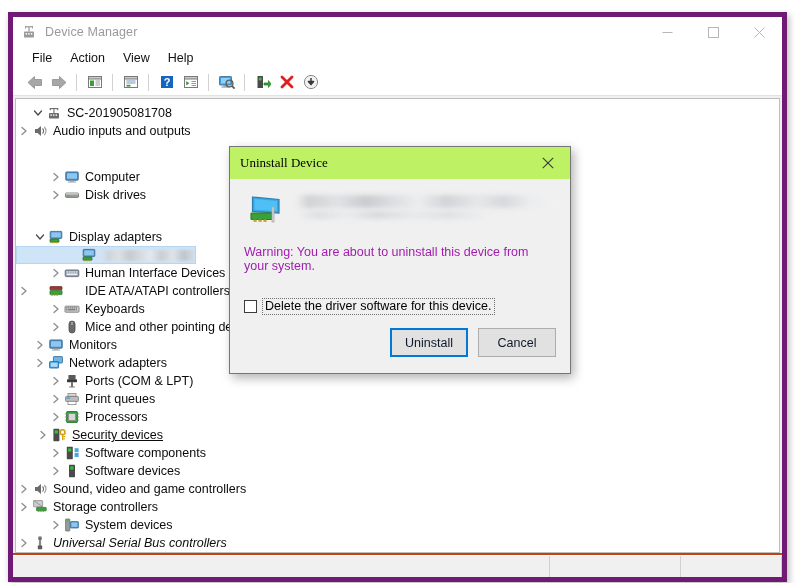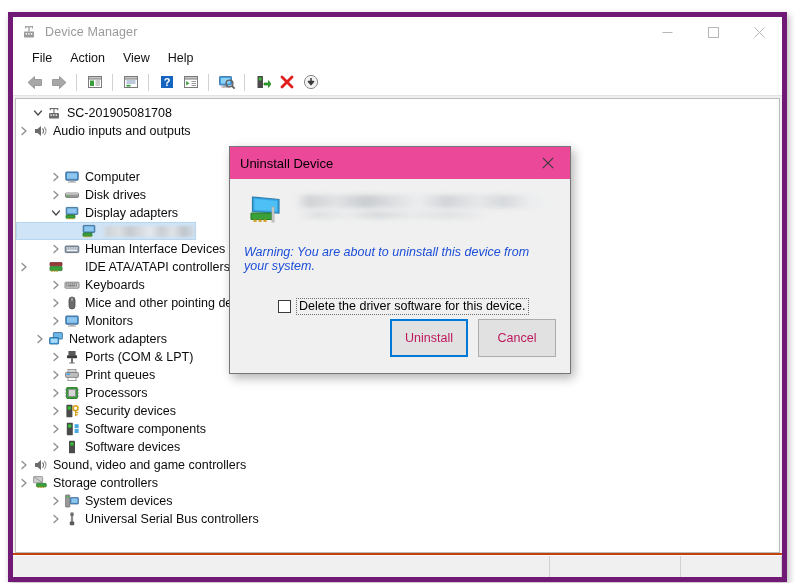--- a/index.html
+++ b/index.html
@@ -166,23 +166,24 @@
     width:342px;height:228px;
     background:#f0f0f0;
     border:1px solid #767676;
     box-sizing:border-box;
     box-shadow:3px 4px 10px rgba(0,0,0,0.30);
     display:flex;flex-direction:column;
     z-index:50;
   }
   #dlg-titlebar{
     height:32px;flex:0 0 auto;
-    background:#ec4899;
+    background:#bef264;
     display:flex;align-items:center;
     position:relative;
+    font-family:Liberation Serif, serif;
   }
   #dlg-title{
     margin-left:10px;font-size:13px;color:#000000;
   }
   #dlg-close{
     position:absolute;right:0;top:0;width:44px;height:32px;
     display:flex;align-items:center;justify-content:center;
     color:#3a3a3a;
   }
   #dlg-body{
@@ -222,25 +223,25 @@
       rgba(232,234,236,.8) 24%,
       rgba(208,211,214,.75) 38%,
       rgba(230,232,234,.8) 55%,
       rgba(216,219,222,.7) 72%,
       rgba(238,239,241,.45) 90%,
       rgba(244,245,246,.15) 100%);
     filter:blur(2.2px);
   }
   #dlg-warning{
     margin-top:18px;
-    font-size:12.5px;color:#1d4ed8;font-style:italic;
+    font-size:12.5px;color:#a21caf;
   }
   #dlg-checkrow{
     margin-top:25px;
-    display:flex;align-items:center;margin-left:34px;
+    display:flex;align-items:center;
   }
   .checkbox{
     width:13px;height:13px;
     border:1px solid #3b3b3b;
     background:#ffffff;
     box-sizing:border-box;flex:0 0 auto;
   }
   #dlg-checklabel{
     margin-left:5px;
     font-size:12.5px;
@@ -248,27 +249,27 @@
     padding:0 2px;
     line-height:15px;
   }
   #dlg-buttons{
     flex:0 0 auto;
     display:flex;justify-content:flex-end;align-items:center;
     gap:10px;
     padding:0 14px 16px 0;
   }
   .dlgbtn{
-    min-width:78px;height:38px;
+    min-width:78px;height:29px;
     font-size:12.5px;
     display:flex;align-items:center;justify-content:center;
     background:#e1e1e1;
     border:1px solid #adadad;
     box-sizing:border-box;
-    color:#be185d;
+    color:#0f172a;
   }
   .dlgbtn.default{
     border:2px solid #0078d7;
     background:#e1e1e1;
   }
 </style>
 </head>
 <body>
 
 <div id="app-window">
@@ -477,21 +478,21 @@
         <span class="ticon">
           <svg width="16" height="16" viewBox="0 0 16 16">
             <rect x="1.5" y="6" width="13" height="4.4" rx="0.8" fill="#9a9a9a" stroke="#6f6f6f" stroke-width="0.8"></rect>
             <rect x="1.5" y="6" width="13" height="1.8" rx="0.8" fill="#c4c4c4"></rect>
             <rect x="3" y="8.6" width="2.4" height="1" fill="#3fbf3f"></rect>
           </svg>
         </span>
         <span class="tlabel">Disk drives</span>
       </div>
 
-      <div class="trow" style="padding-left:32px;">
+      <div class="trow" style="padding-left:16px;margin-top:24px;">
         <span class="chev">
           <svg width="10" height="10" viewBox="0 0 10 10">
               <path d="M1.5 3 L5 7 L8.5 3" fill="none" stroke="#4a4a4a" stroke-width="1.3" stroke-linecap="round" stroke-linejoin="round"></path>
             </svg>
         </span>
         <span class="ticon">
           <svg width="16" height="16" viewBox="0 0 16 16">
             <rect x="2.2" y="2.4" width="11.6" height="7" rx="0.6" fill="#4e8fc4" stroke="#3d6f99" stroke-width="0.9"></rect>
             <rect x="3.3" y="3.4" width="9.4" height="5" fill="#8dc6ef"></rect>
             <rect x="2" y="10" width="9" height="3.2" rx="0.4" fill="#3aa03a" stroke="#2a7a2a" stroke-width="0.8"></rect>
@@ -586,21 +587,21 @@
         </span>
         <span class="ticon">
           <svg width="16" height="16" viewBox="0 0 16 16">
             <rect x="5" y="2" width="6" height="12" rx="3" fill="#6b6b6b" stroke="#4a4a4a" stroke-width="0.8"></rect>
             <line x1="8" y1="2.8" x2="8" y2="6" stroke="#cfcfcf" stroke-width="1"></line>
           </svg>
         </span>
         <span class="tlabel">Mice and other pointing devices</span>
       </div>
 
-      <div class="trow" style="padding-left:32px;">
+      <div class="trow" style="padding-left:16px;">
         <span class="chev">
           <svg width="10" height="10" viewBox="0 0 10 10">
               <path d="M3 1.5 L7 5 L3 8.5" fill="none" stroke="#8d8d8d" stroke-width="1.3" stroke-linecap="round" stroke-linejoin="round"></path>
             </svg>
         </span>
         <span class="ticon">
           <svg width="16" height="16" viewBox="0 0 16 16">
             <rect x="1.8" y="3" width="12.4" height="8.2" rx="0.7" fill="#4e8fc4" stroke="#3d6f99" stroke-width="1"></rect>
             <rect x="3" y="4.2" width="10" height="5.6" fill="#8dc6ef"></rect>
             <rect x="6" y="11.2" width="4" height="1.4" fill="#9a9a9a"></rect>
@@ -674,21 +675,21 @@
             <rect x="0.8" y="7.5" width="1.8" height="1" fill="#9a9a9a"></rect>
             <rect x="0.8" y="10.6" width="1.8" height="1" fill="#9a9a9a"></rect>
             <rect x="13.4" y="4.4" width="1.8" height="1" fill="#9a9a9a"></rect>
             <rect x="13.4" y="7.5" width="1.8" height="1" fill="#9a9a9a"></rect>
             <rect x="13.4" y="10.6" width="1.8" height="1" fill="#9a9a9a"></rect>
           </svg>
         </span>
         <span class="tlabel">Processors</span>
       </div>
 
-      <div class="trow" style="padding-left:32px;">
+      <div class="trow" style="padding-left:19px;text-decoration:underline;">
         <span class="chev">
           <svg width="10" height="10" viewBox="0 0 10 10">
               <path d="M3 1.5 L7 5 L3 8.5" fill="none" stroke="#8d8d8d" stroke-width="1.3" stroke-linecap="round" stroke-linejoin="round"></path>
             </svg>
         </span>
         <span class="ticon">
           <svg width="16" height="16" viewBox="0 0 16 16">
             <rect x="2.4" y="1.8" width="6" height="12.4" rx="0.6" fill="#4a4a4a"></rect>
             <rect x="3.7" y="3.4" width="3.2" height="3.2" fill="#34c234"></rect>
             <circle cx="11.6" cy="5.2" r="2.4" fill="none" stroke="#d4a017" stroke-width="1.6"></circle>
@@ -777,21 +778,21 @@
           <svg width="16" height="16" viewBox="0 0 16 16">
             <rect x="1.6" y="2" width="4.2" height="12" rx="0.5" fill="#9a9a9a" stroke="#6f6f6f" stroke-width="0.8"></rect>
             <rect x="2.6" y="3.2" width="2.2" height="1.2" fill="#34c234"></rect>
             <rect x="6.4" y="4.6" width="8" height="6.4" rx="0.5" fill="#4e8fc4" stroke="#3d6f99" stroke-width="0.8"></rect>
             <rect x="7.4" y="5.5" width="6" height="4.4" fill="#8dc6ef"></rect>
           </svg>
         </span>
         <span class="tlabel">System devices</span>
       </div>
 
-      <div class="trow" style="padding-left:32px;">
+      <div class="trow" style="font-style:italic;">
         <span class="chev">
           <svg width="10" height="10" viewBox="0 0 10 10">
               <path d="M3 1.5 L7 5 L3 8.5" fill="none" stroke="#8d8d8d" stroke-width="1.3" stroke-linecap="round" stroke-linejoin="round"></path>
             </svg>
         </span>
         <span class="ticon">
           <svg width="16" height="16" viewBox="0 0 16 16">
             <rect x="6.3" y="1.6" width="3.4" height="3.4" rx="0.4" fill="#6f6f6f"></rect>
             <rect x="6.9" y="5" width="2.2" height="6" fill="#8a8a8a"></rect>
             <rect x="5.8" y="10.6" width="4.4" height="3.6" rx="0.6" fill="#5a5a5a"></rect>

